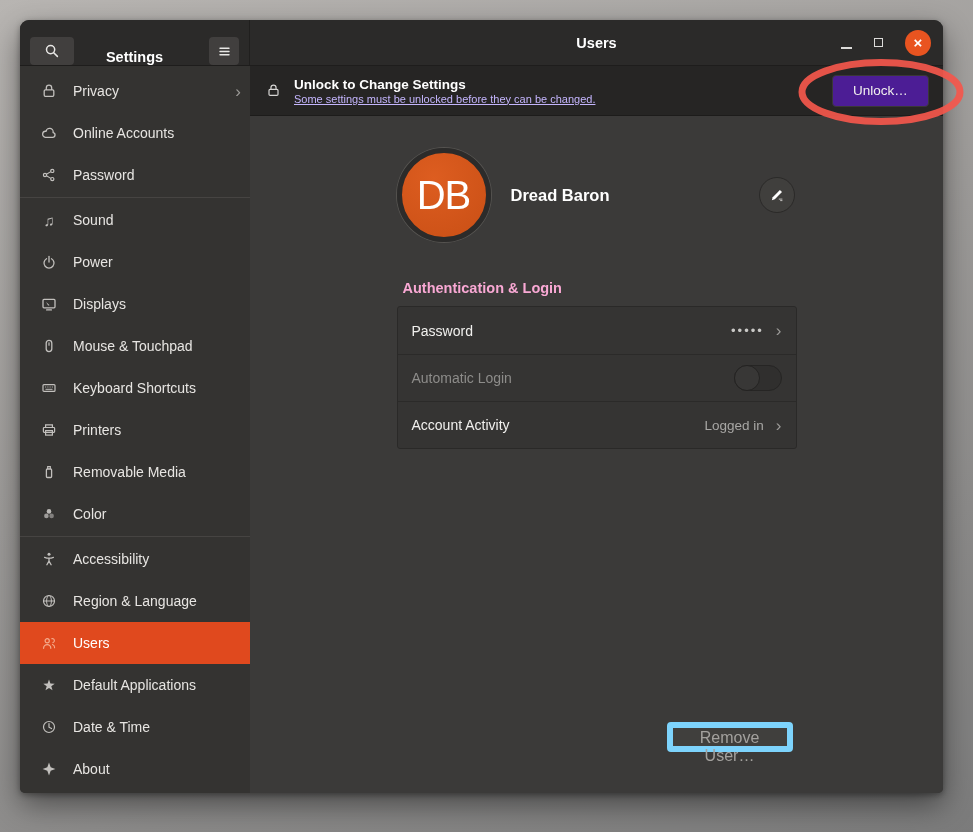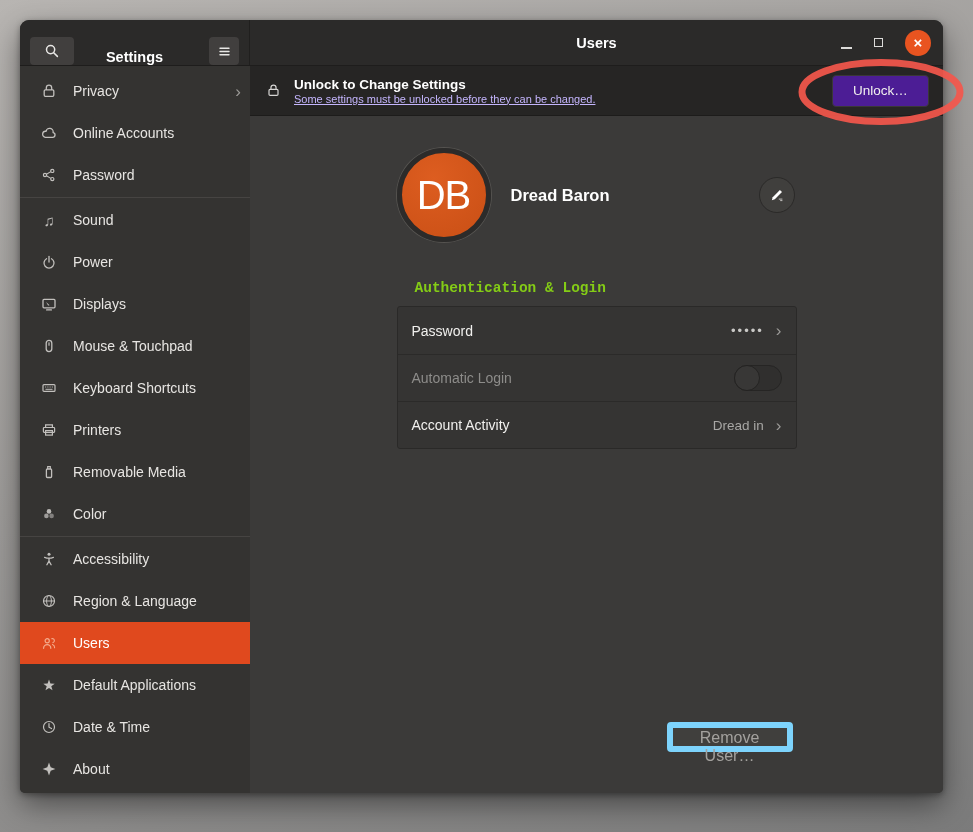--- a/index.html
+++ b/index.html
@@ -61,21 +61,21 @@
   .profile-row{display:flex;align-items:center;padding-top:32px;}
   .avatar{width:84px;height:84px;border-radius:50%;
     background:radial-gradient(circle at 38% 30%,#dd5d20,#c94f15);
     border:5px solid #2c2b2a;box-shadow:0 0 0 1px #555350;
     display:flex;align-items:center;justify-content:center;flex:0 0 84px;}
   .avatar span{color:#fff;font-size:40px;letter-spacing:-1px;}
   .user-name{margin-left:20px;color:#fff;font-weight:bold;font-size:16.5px;}
   .edit-btn{margin-left:auto;margin-right:2px;width:36px;height:36px;border-radius:50%;
     background:#403f3d;border:1.5px solid #2b2a29;display:flex;align-items:center;
     justify-content:center;cursor:pointer;padding:0;}
-  .section-title{color:#84cc16;font-weight:bold;font-size:14.5px;margin:38px 0 10px 18px;font-family:Liberation Mono, monospace;}
+  .section-title{color:#f9a8d4;font-weight:bold;font-size:14.5px;margin:38px 0 10px 6px;}
   .listbox{background:#353433;border:1px solid #2a2928;border-radius:3px;overflow:hidden;}
   .row{height:47px;display:flex;align-items:center;padding:0 14px;box-sizing:border-box;}
   .row + .row{border-top:1px solid #2b2a29;}
   .row-label{flex:1;color:#f1f0ee;font-size:14px;}
   .row.disabled .row-label{color:#8d8c8a;}
   .row-value{color:#c9c8c6;font-size:13px;letter-spacing:2px;}
   .row-value.plain{letter-spacing:0;color:#a8a7a5;font-size:13.5px;}
   .row-chevron{color:#9b9a98;font-size:17px;margin-left:12px;line-height:1;}
   .toggle{width:48px;height:26px;border-radius:13px;background:#302f2e;border:1px solid #262524;
     position:relative;box-sizing:border-box;cursor:pointer;}
@@ -322,21 +322,21 @@
           <span class="row-chevron">›</span>
         </div>
         <div class="row disabled">
           <span class="row-label">Automatic Login</span>
           <div class="toggle">
             <div class="knob"></div>
           </div>
         </div>
         <div class="row">
           <span class="row-label">Account Activity</span>
-          <span class="row-value plain">Dread in</span>
+          <span class="row-value plain">Logged in</span>
           <span class="row-chevron">›</span>
         </div>
       </div>
 
       <button class="remove-btn">Remove User…</button>
 
     </div>
   </div>
 
 </div>

